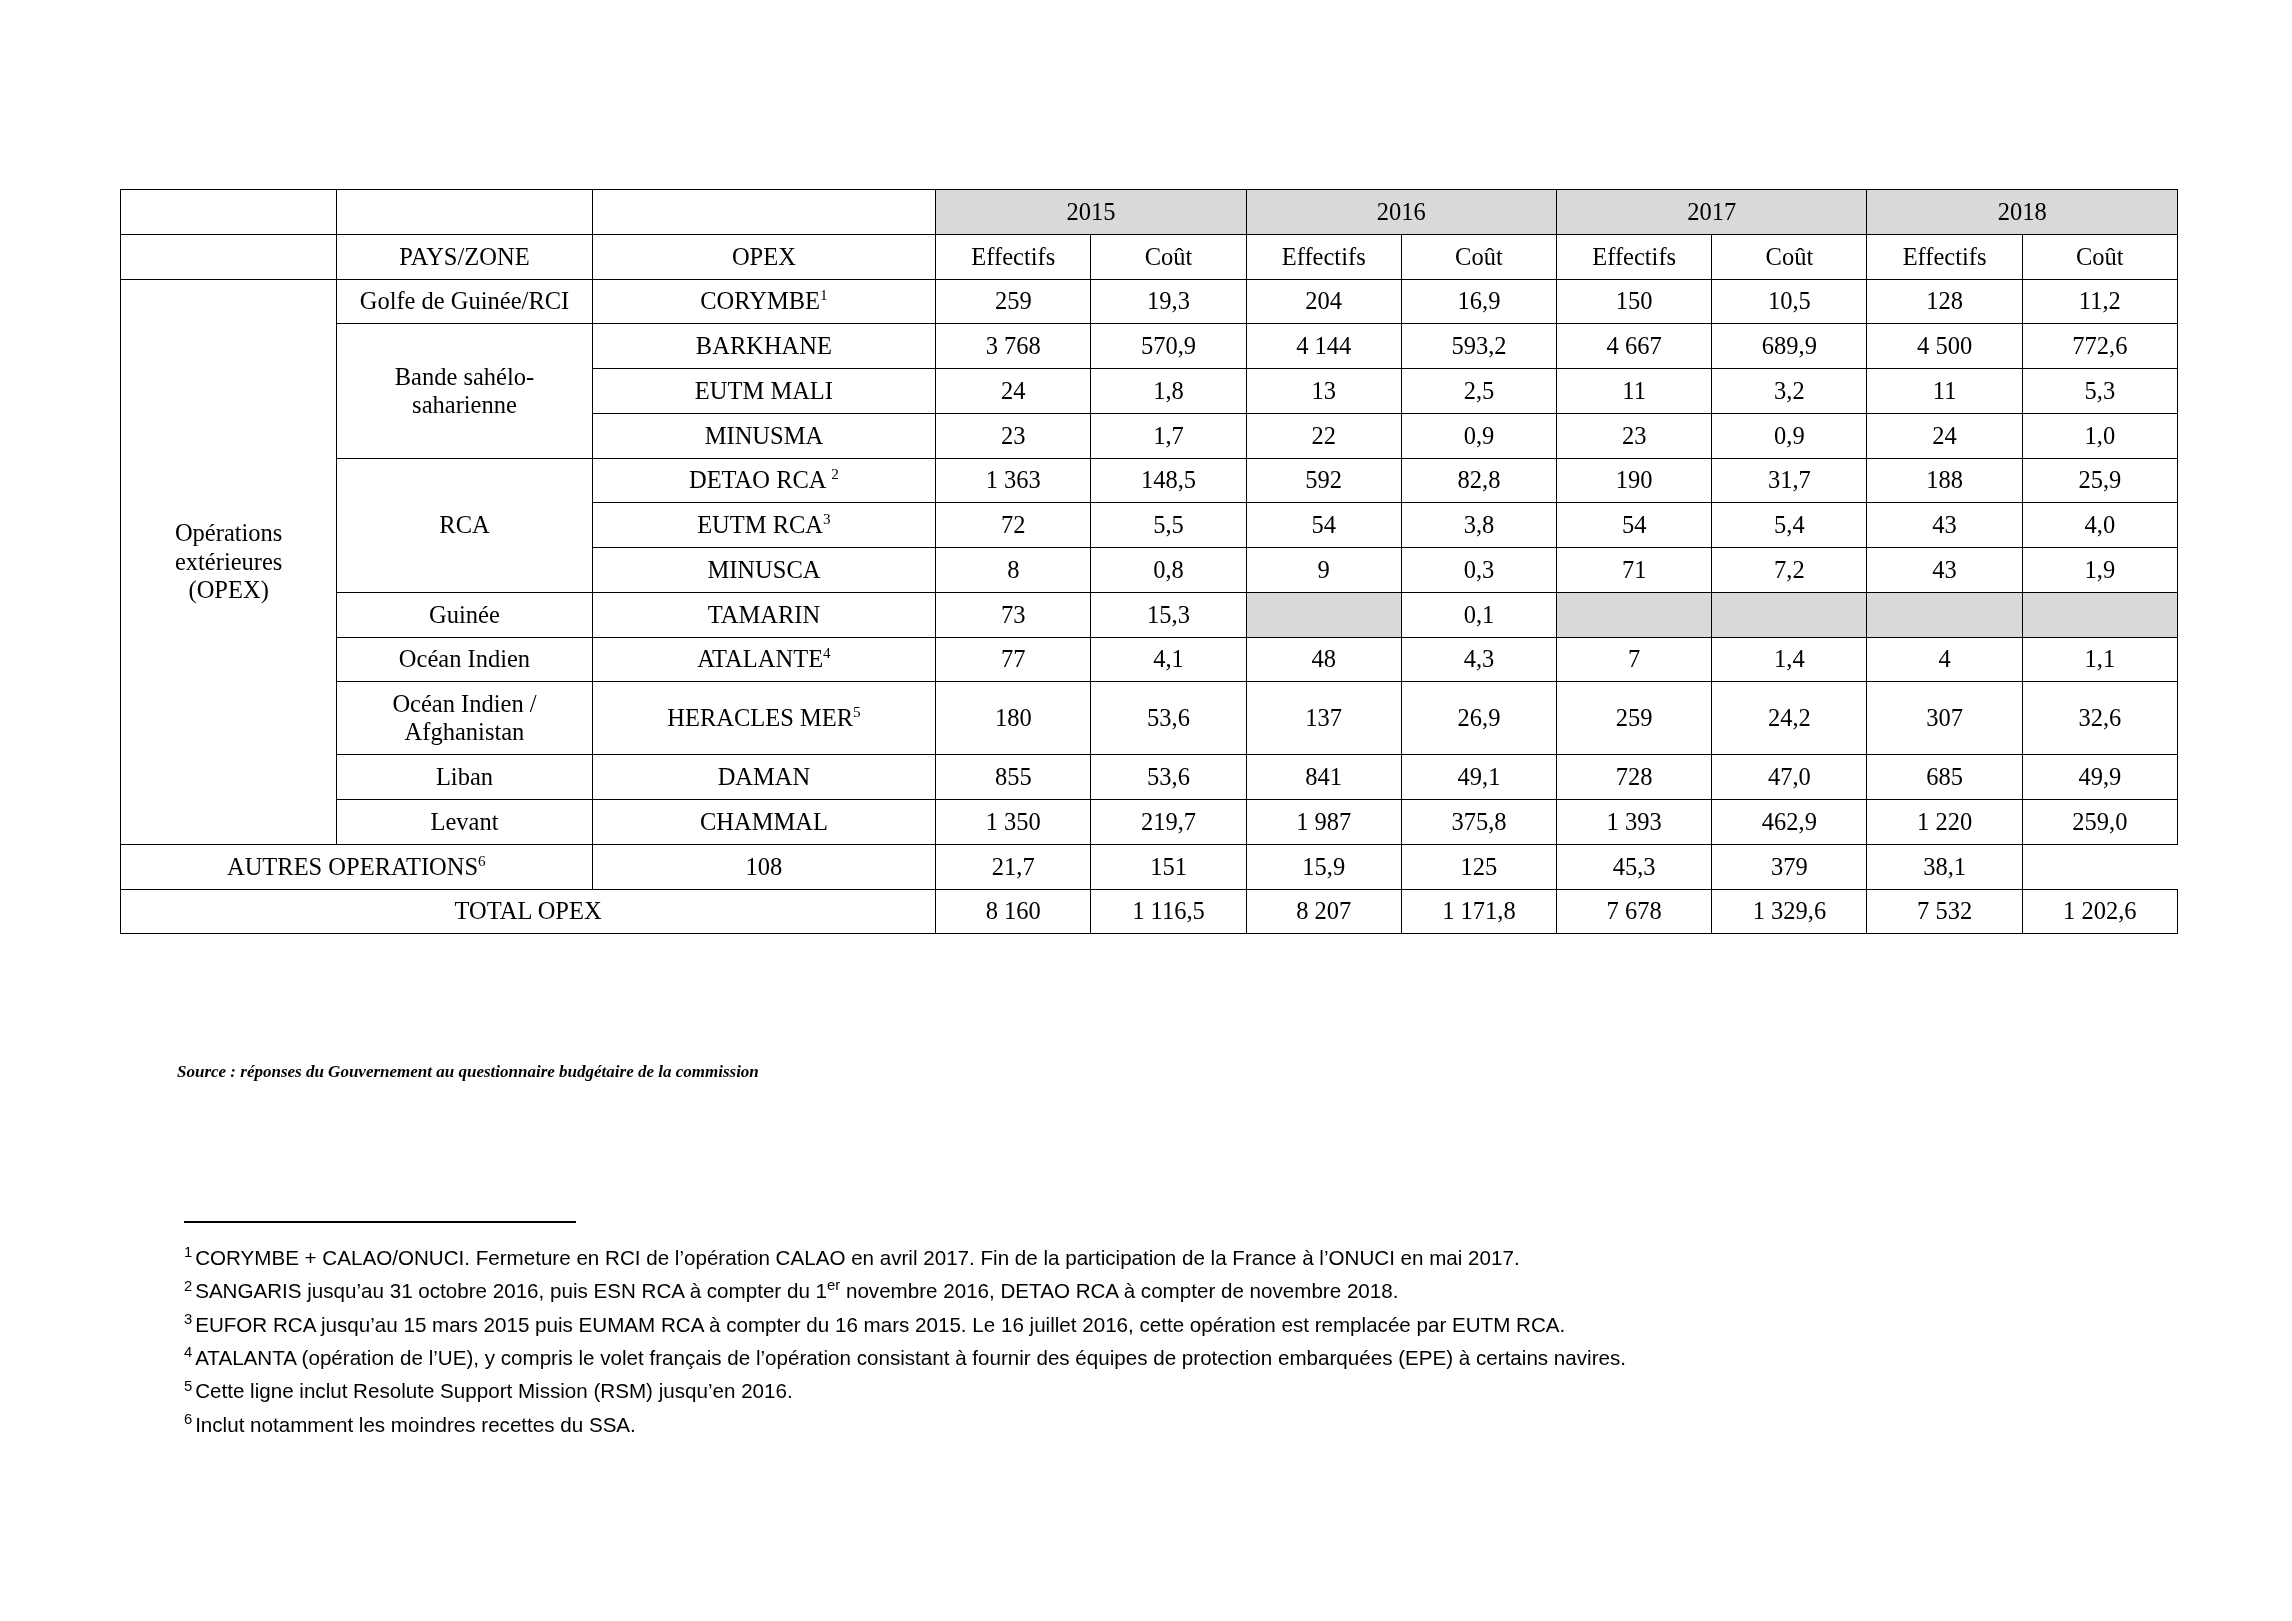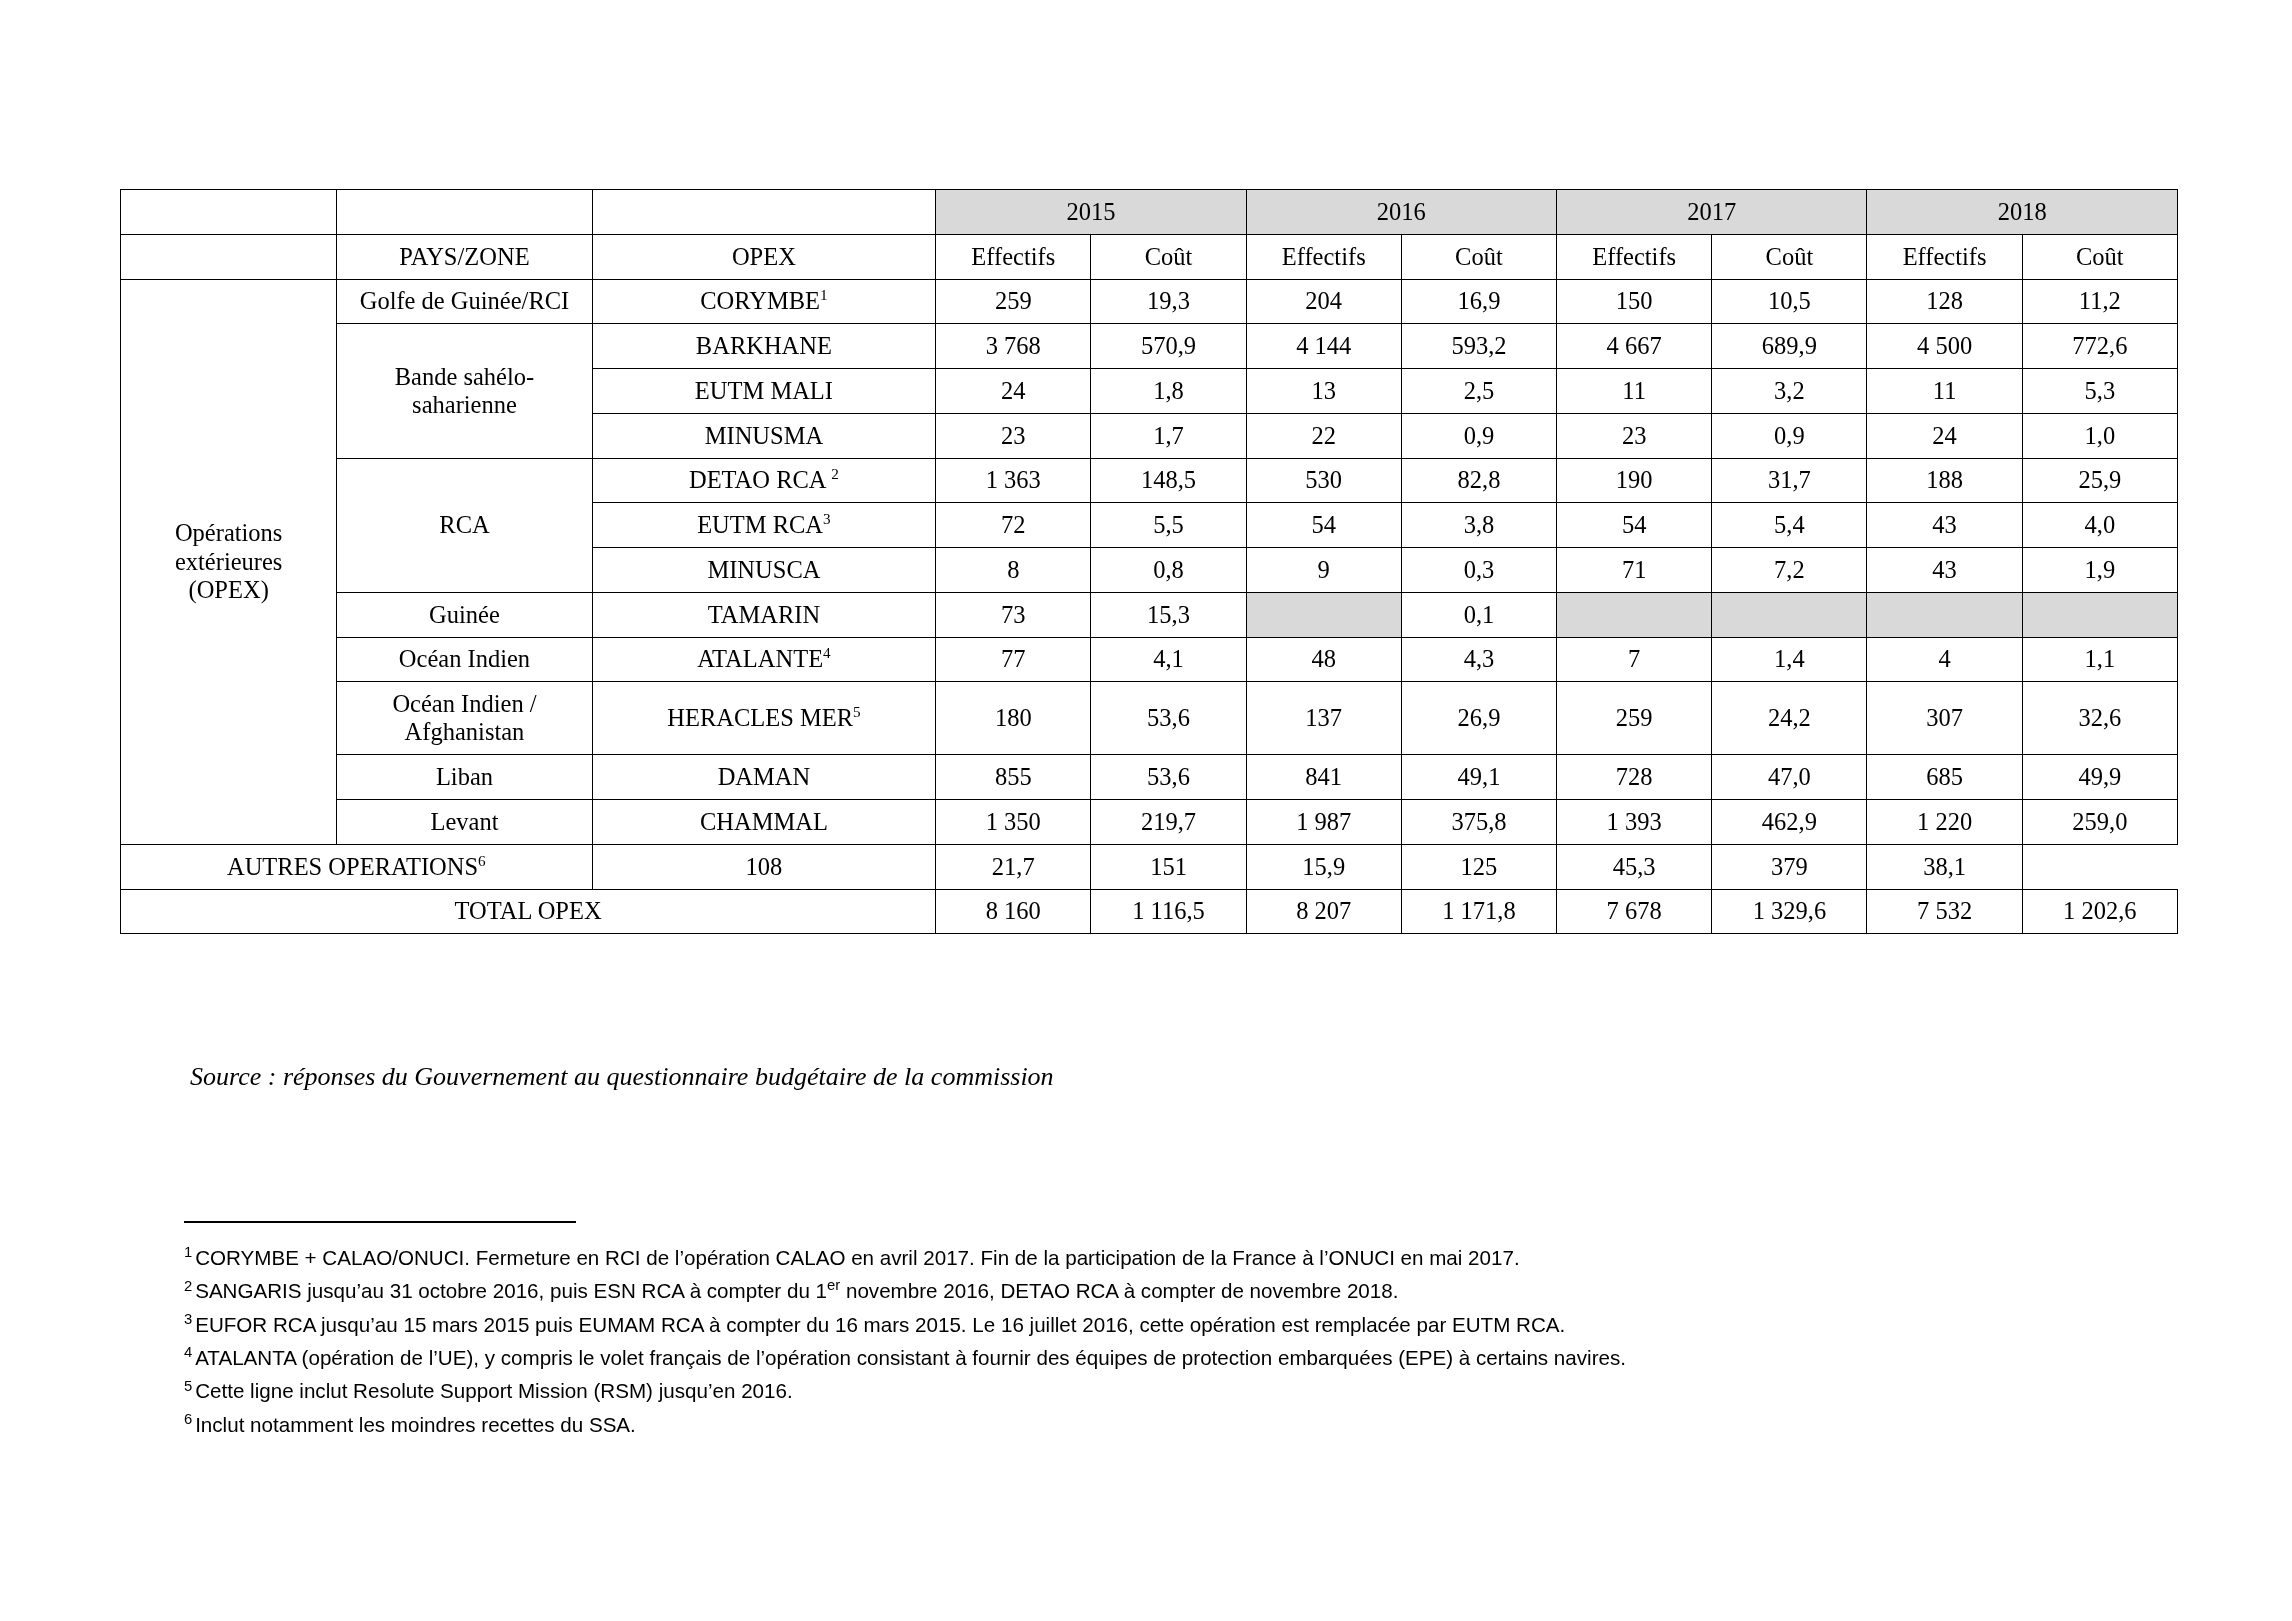--- a/index.html
+++ b/index.html
@@ -63,25 +63,26 @@
     font-weight: bold;
     font-size: 26.5px;
   }
   .sup {
     font-size: 0.62em;
     vertical-align: super;
     line-height: 0;
   }
   .source {
     position: absolute;
-    left: 190px;
+    left: 177px;
     top: 1062px;
     font-family: "Liberation Serif", serif;
     font-style: italic;
-    font-size: 26px;
+    font-size: 17px;
+    font-weight: bold;
   }
   .fn-rule {
     position: absolute;
     left: 184px;
     top: 1221px;
     width: 392px;
     height: 0;
     border-top: 2px solid #000;
   }
   .footnotes {
@@ -202,21 +203,21 @@
             <td>23</td>
             <td>0,9</td>
             <td>24</td>
             <td>1,0</td>
           </tr>
           <tr>
             <td rowspan="3">RCA</td>
             <td>DETAO RCA <span class="sup">2</span></td>
             <td>1 363</td>
             <td>148,5</td>
-            <td>530</td>
+            <td>592</td>
             <td>82,8</td>
             <td>190</td>
             <td>31,7</td>
             <td>188</td>
             <td>25,9</td>
           </tr>
           <tr>
             <td>EUTM RCA<span class="sup">3</span></td>
             <td>72</td>
             <td>5,5</td>

